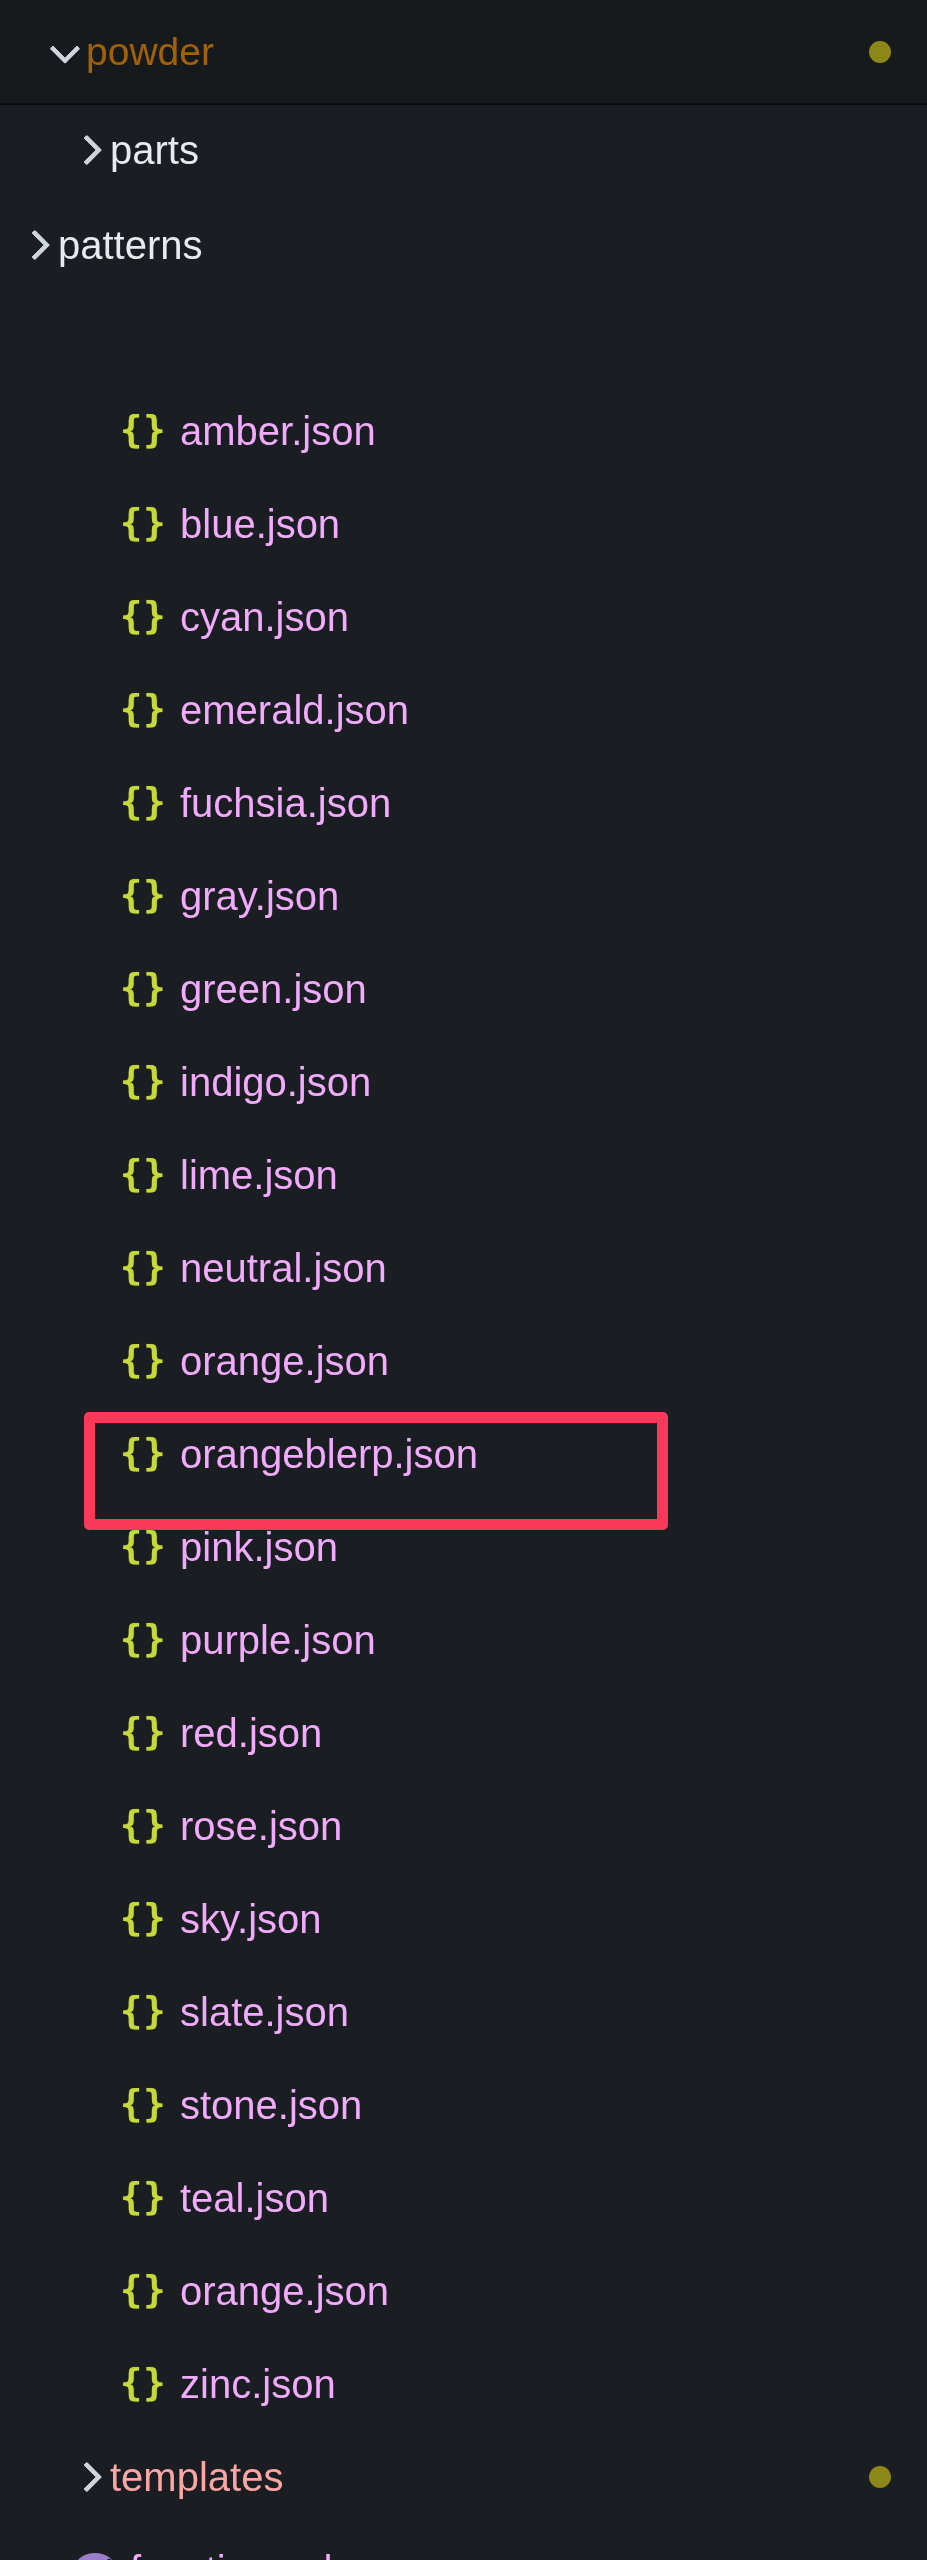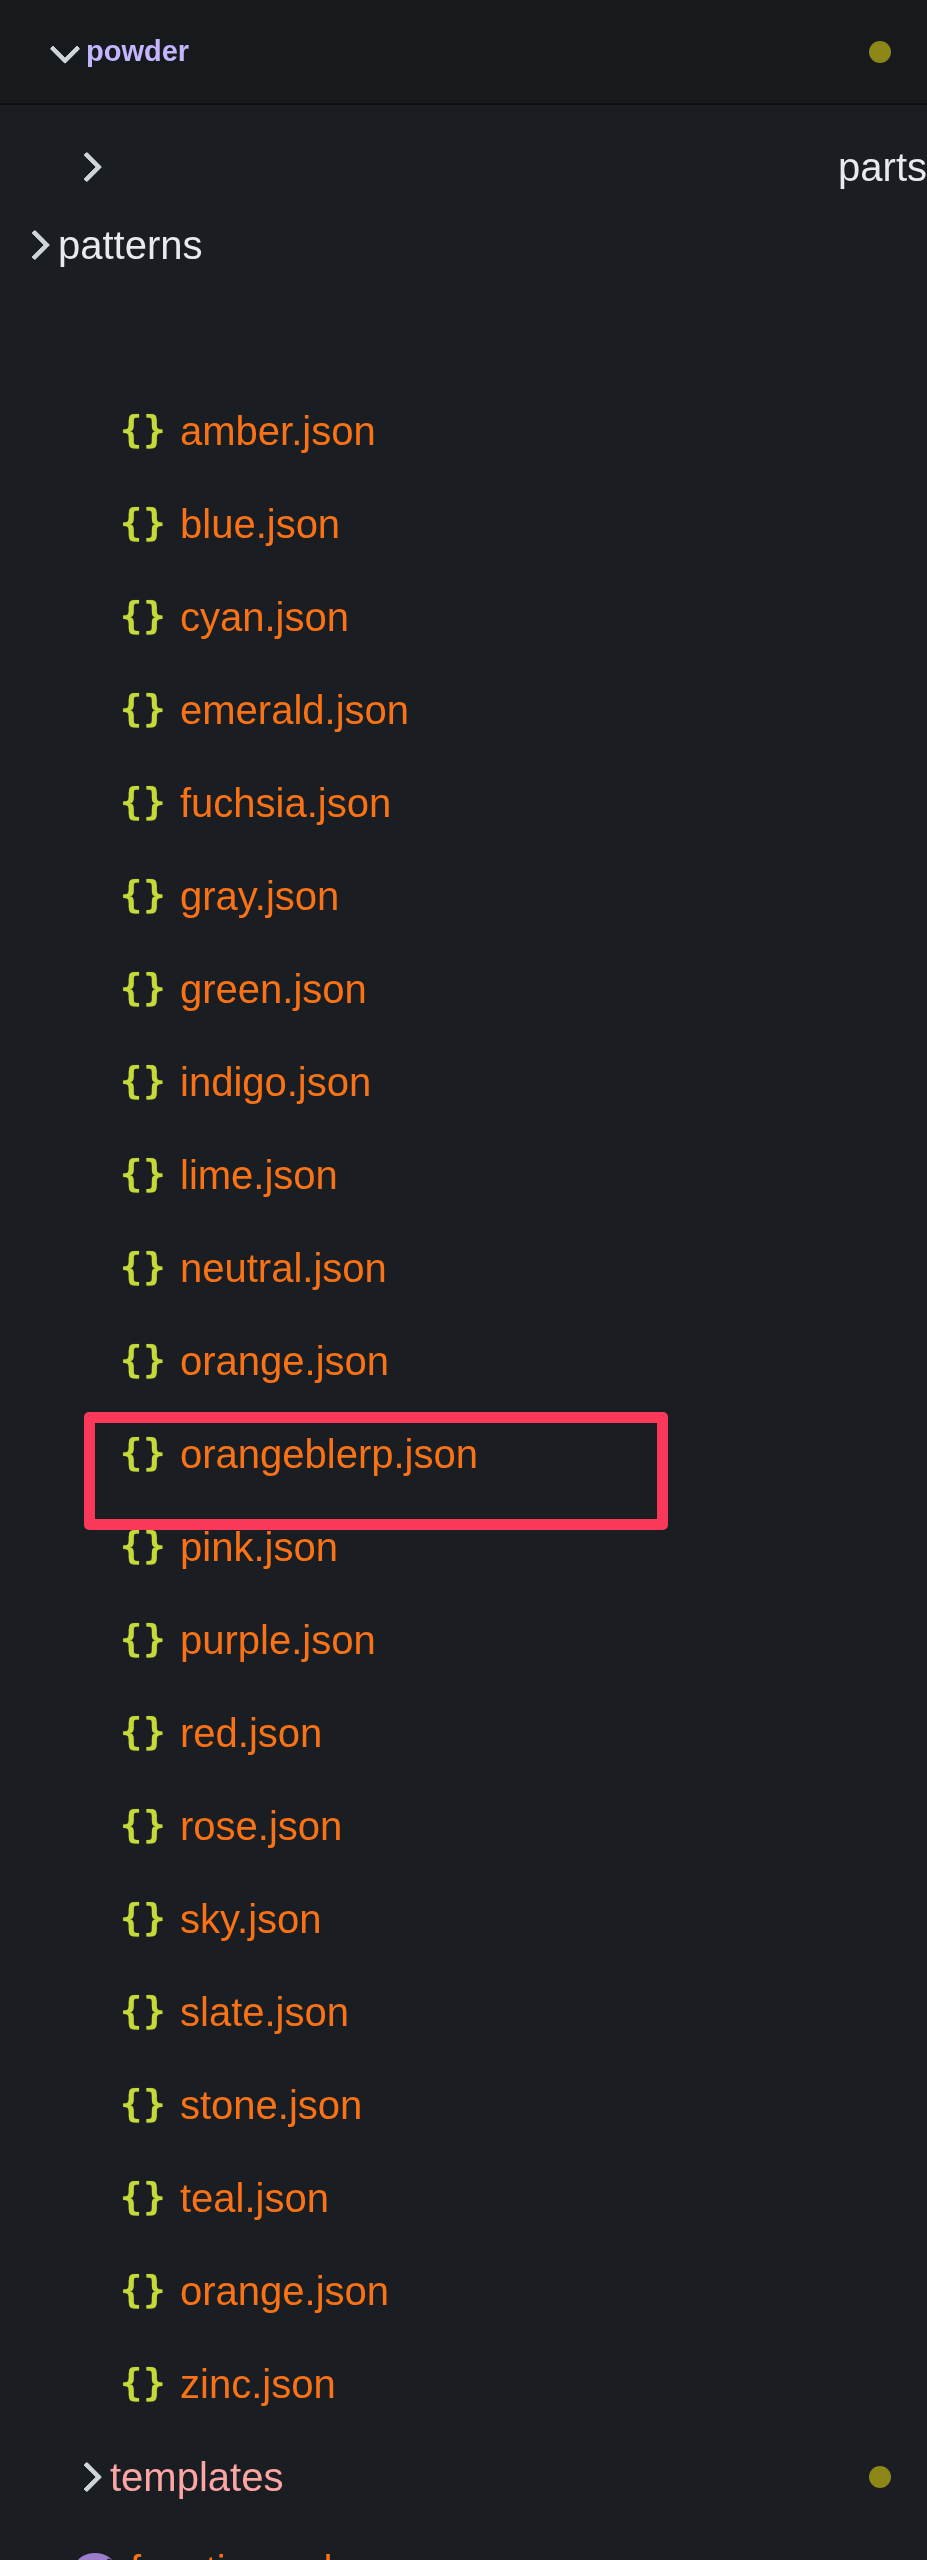--- a/index.html
+++ b/index.html
@@ -99,34 +99,34 @@
   }
   .php-icon svg { display: block; }
 
   
   .label {
     font-size: 40px;
     line-height: 1;
     white-space: nowrap;
   }
   .label.folder-root {
-    color: #c4b5fd;
-    font-weight: 700;
-    font-size: 29px;
+    color: #a16207;
+    font-weight: 400;
+    font-size: 39px;
   }
   .label.folder {
     color: #e8eaed;
     font-weight: 400;
   }
   .label.folder-accent {
     color: #fca5a5;
     font-weight: 400;
   }
   .label.file {
-    color: #f97316;
+    color: #f0abfc;
     font-weight: 400;
   }
 
   
   .dot {
     position: absolute;
     width: 22px;
     height: 22px;
     border-radius: 50%;
     background: #8d8618;
@@ -152,21 +152,21 @@
 </head>
 <body>
 
 <div id="explorer">
 
   <div class="row root ind-0" style="top: 0px;">
       <span class="chev down"></span>
       <span class="label folder-root">powder</span>
       <span class="dot"></span>
     </div>
-    <div class="row ind-1" style="top: 120px; justify-content: space-between;">
+    <div class="row ind-1" style="top: 103px;">
       <span class="chev right"></span>
       <span class="label folder">parts</span>
     </div>
     <div class="row ind-1" style="top: 198px; padding-left: 16px;">
       <span class="chev right"></span>
       <span class="label folder">patterns</span>
     </div>
     <div class="row ind-2" style="top: 384px;">
       <span class="json-icon">{}</span>
       <span class="label file">amber.json</span>

